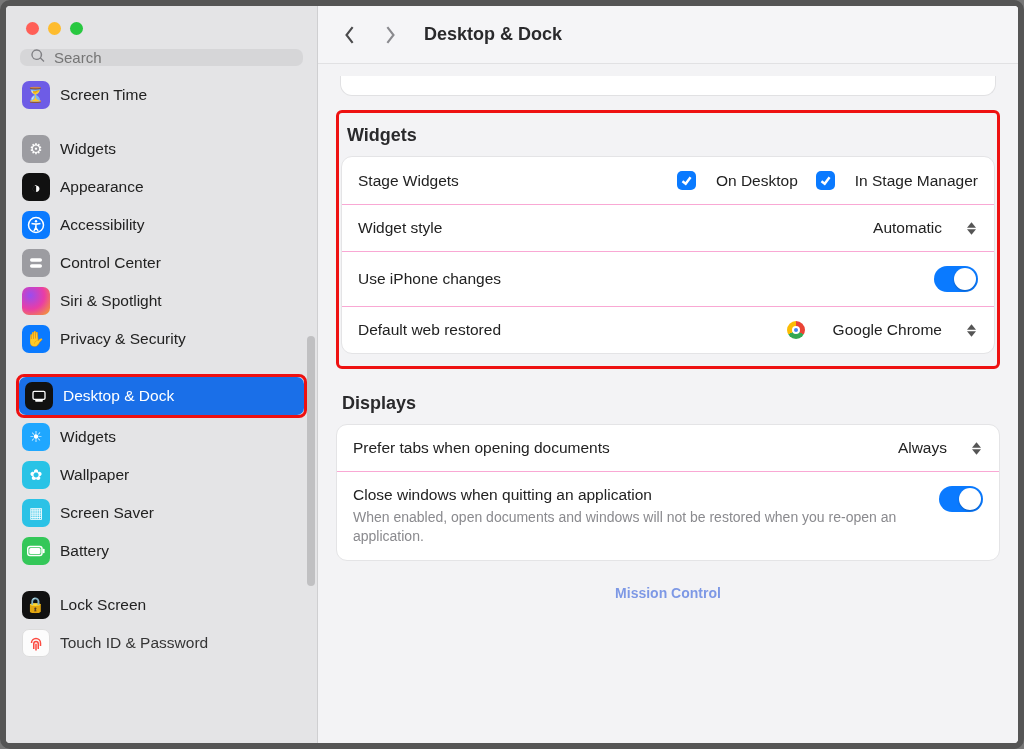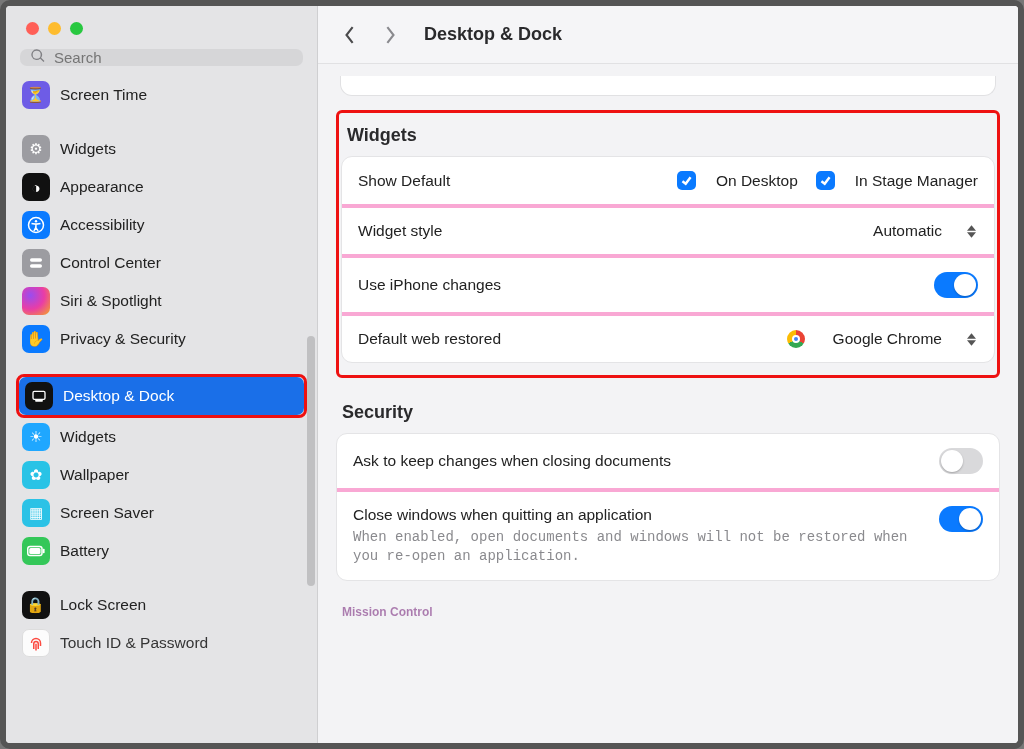--- a/index.html
+++ b/index.html
@@ -65,26 +65,26 @@
     border-top:none; border-radius:0 0 12px 12px;
   }
 
   .section-title { font-size:18px; font-weight:700; color:#2a2a2c; margin:24px 6px 10px 6px; }
 
   .card {
     background:#fff; border:1px solid #e4e4e6; border-radius:11px; overflow:hidden;
   }
   .row {
     display:flex; align-items:center; padding:14px 16px; font-size:15.5px; color:#222;
-    border-top:4px solid #f9a8d4;
+    border-top:1px solid #f9a8d4;
   }
   .row:first-child{border-top:none;}
   .row .label { flex:0 0 auto; }
   .row .fill { flex:1; }
-  .row .sub { font-size:14px; color:#8a8a8e; margin-top:4px; line-height:1.35; max-width:560px;font-family:Liberation Mono, monospace;}
+  .row .sub { font-size:14px; color:#8a8a8e; margin-top:4px; line-height:1.35; max-width:560px;}
   .row-col { flex-direction:column; align-items:flex-start; position:relative;}
   .row-col .switch-pos{position:absolute; right:16px; top:14px;}
 
   
   .red-frame { border:3px solid #e11; border-radius:6px; padding:0 2px 12px 2px; margin-top:14px; }
   .red-frame .section-title{ margin-top:12px; }
 
   
   .cb {
     width:19px; height:19px; border-radius:5px; background:#0a7aff;
@@ -115,22 +115,22 @@
   .chrome-ico{
     width:18px;height:18px;border-radius:50%;
     background:conic-gradient(#ea4335 0 120deg,#34a853 120deg 240deg,#fbbc05 240deg 360deg);
     position:relative; margin-right:6px;
   }
   .chrome-ico::after{content:"";position:absolute;inset:5px;background:#4285f4;border:2px solid #fff;border-radius:50%;}
 
   .cb-group{ display:flex; align-items:center; gap:13px; margin-left:18px; }
 
   .bottom-fade { height:20px; }
-  .mission-peek{ font-size:12px; font-weight:700; color:#701a75; margin:24px 6px 0 6px; opacity:.55;
-    overflow:hidden; height:14px;}
+  .mission-peek{ font-size:14px; font-weight:700; color:#1d4ed8; margin:24px 6px 0 6px; opacity:.55;
+    overflow:hidden; height:14px;text-align:center;}
 </style>
 </head>
 <body>
 
 <div class="window">
 
   <div class="sidebar">
     <div class="traffic">
       <div class="dot red"></div>
       <div class="dot yellow"></div>
@@ -267,21 +267,21 @@
     <div class="content">
 
       <div class="peek-card"></div>
 
       <div class="red-frame">
         <div class="section-title">Widgets</div>
 
         <div class="card">
 
           <div class="row">
-            <span class="label">Show Default</span>
+            <span class="label">Stage Widgets</span>
             <span class="fill"></span>
             <label class="cb-group">
               <span class="cb">
                   <svg viewBox="0 0 16 16">
                     <polyline points="3,9 7,12 13,4"></polyline>
                   </svg>
                 </span>
               <span>On Desktop</span>
             </label>
             <label class="cb-group">
@@ -329,30 +329,40 @@
                 <svg viewBox="0 0 10 6">
                     <path d="M0 0l5 6 5-6z"></path>
                   </svg>
               </span>
             </div>
           </div>
 
         </div>
       </div>
 
-      <div class="section-title">Security</div>
+      <div class="section-title">Displays</div>
 
       <div class="card">
 
-
         <div class="row">
-          <span class="label">Ask to keep changes when closing documents</span>
+          <span class="label">Prefer tabs when opening documents</span>
           <span class="fill"></span>
-          <div class="switch off"></div>
+          <div class="popup">
+            <span>Always</span>
+            <span class="chev">
+              <svg viewBox="0 0 10 6">
+                  <path d="M0 6L5 0l5 6z"></path>
+                </svg>
+              <svg viewBox="0 0 10 6">
+                  <path d="M0 0l5 6 5-6z"></path>
+                </svg>
+            </span>
+          </div>
         </div>
+
 
         <div class="row row-col">
           <span class="label">Close windows when quitting an application</span>
           <div class="switch switch-pos"></div>
           <div class="sub">When enabled, open documents and windows will not be restored when you re-open an application.</div>
         </div>
 
       </div>
 
       <div class="mission-peek">Mission Control</div>

